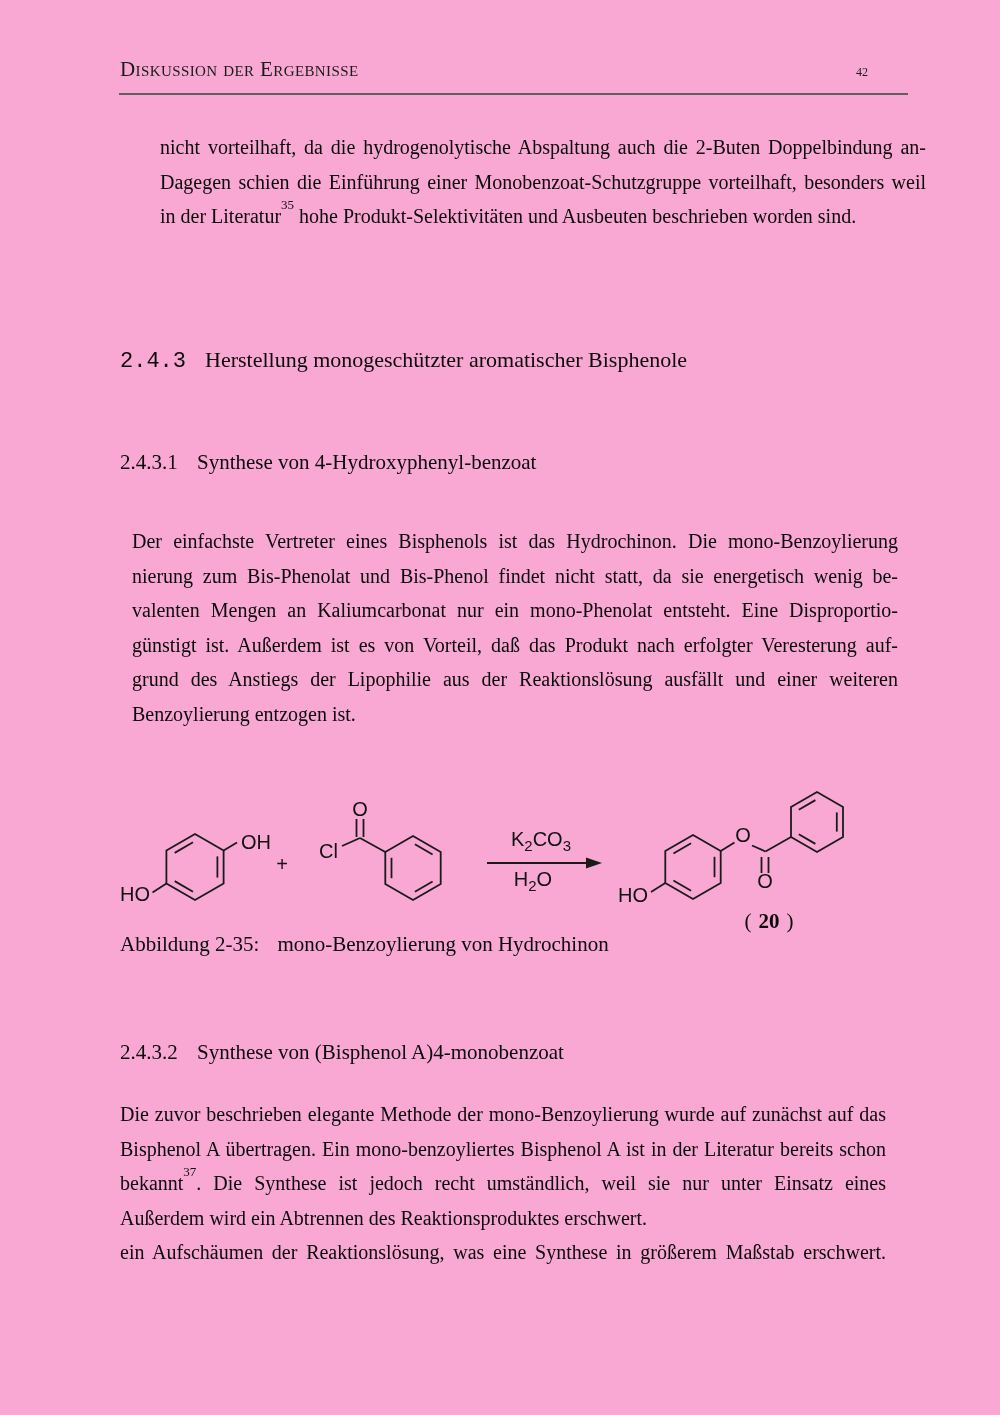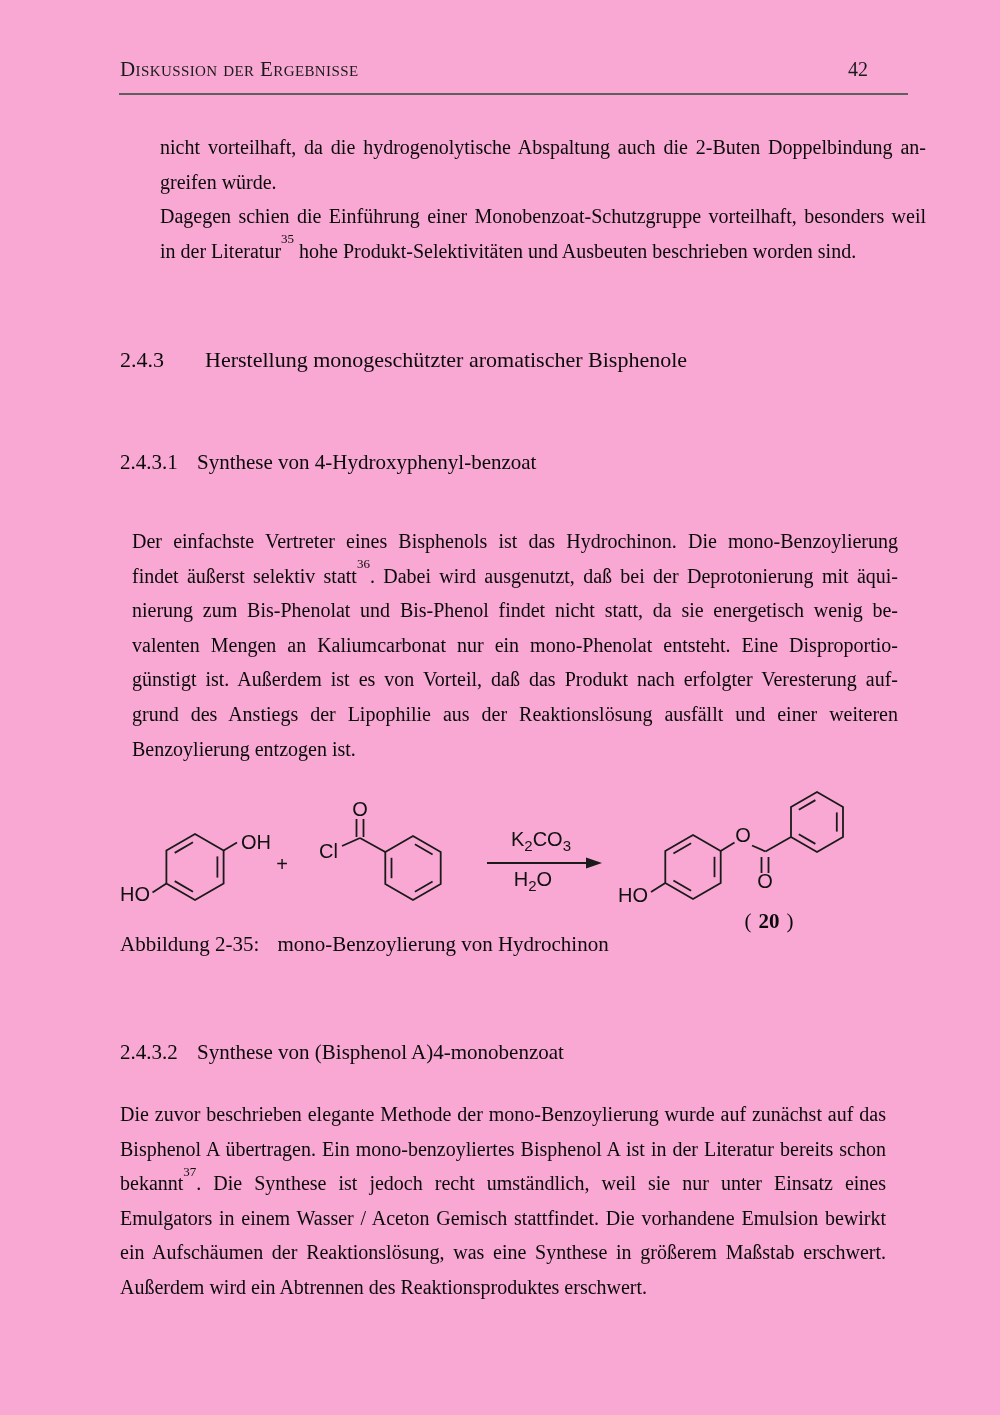--- a/index.html
+++ b/index.html
@@ -3,66 +3,64 @@
 <meta charset="utf-8">
 <style>
   html,body{margin:0;padding:0;background:#e8e8e8;}
   .page{
     position:relative;width:1000px;height:1415px;background:#f9a8d4;
     color:#000;font-family:"Liberation Serif",serif;overflow:hidden;
     margin:0 auto;
   }
   .hdr{position:absolute;left:120px;top:57px;width:748px;display:flex;justify-content:space-between;align-items:baseline;}
   .hdr-title{font-variant:small-caps;font-size:21px;letter-spacing:0.4px;color:#1a1a1a;}
-  .hdr-num{font-size:20px;color:#1a1a1a;}
+  .hdr-num{font-size:12px;color:#1a1a1a;}
   .rule{position:absolute;left:119px;top:93px;width:789px;height:2px;background:#5f5f5f;}
   .para{position:absolute;left:120px;width:766px;font-size:20px;line-height:34.6px;color:#0a0a0a;}
   .para .ln{min-height:34.6px;}
   .jl{text-align:justify;text-align-last:justify;}
   sup.fn{font-size:13px;line-height:0;position:relative;top:-7px;}
   .h-sec{position:absolute;left:120px;color:#0a0a0a;white-space:nowrap;}
   .h-lg{font-size:22px;}
   .h-md{font-size:21px;}
-  .h-lg .num{display:inline-block;width:85px;}
+  .h-lg .num{display:inline-block;width:85px;font-family:Liberation Mono, monospace;}
   .h-md .num{display:inline-block;width:77px;}
   .caption{position:absolute;left:120px;top:929px;font-size:21px;line-height:30px;color:#0a0a0a;white-space:nowrap;}
   .caption .lbl{padding-right:18px;margin-top:40px;}
   .scheme{position:absolute;left:100px;top:768px;}
   .scheme text{font-family:"Liberation Sans",sans-serif;font-size:20px;fill:#111;}
   .scheme .serifTxt{font-family:"Liberation Serif",serif;font-size:21px;fill:#0a0a0a;}
 </style>
 </head>
 <body>
 
 <div class="page">
 
   <div class="hdr">
     <span class="hdr-title">Diskussion der Ergebnisse</span>
     <span class="hdr-num">42</span>
   </div>
   <div class="rule"></div>
 
   <div class="para" style="top:130px;margin-left:40px;">
     <div class="ln jl">nicht vorteilhaft, da die hydrogenolytische Abspaltung auch die 2-Buten Doppelbindung an-</div>
-    <div class="ln">greifen würde.</div>
     <div class="ln jl">Dagegen schien die Einführung einer Monobenzoat-Schutzgruppe vorteilhaft, besonders weil</div>
     <div class="ln"><span>in der Literatur</span><sup class="fn">35</sup><span> hohe Produkt-Selektivitäten und Ausbeuten beschrieben worden sind.</span></div>
   </div>
 
   <div class="h-sec h-lg" style="top:347px;">
     <span class="num">2.4.3</span><span>Herstellung monogeschützter aromatischer Bisphenole</span>
   </div>
 
   <div class="h-sec h-md" style="top:450px;">
     <span class="num">2.4.3.1</span><span>Synthese von 4-Hydroxyphenyl-benzoat</span>
   </div>
 
   <div class="para" style="top:524px;margin-left:12px;">
     <div class="ln jl">Der einfachste Vertreter eines Bisphenols ist das Hydrochinon. Die mono-Benzoylierung</div>
-    <div class="ln jl"><span>findet äußerst selektiv statt</span><sup class="fn">36</sup><span>. Dabei wird ausgenutzt, daß bei der Deprotonierung mit äqui-</span></div>
     <div class="ln jl">nierung zum Bis-Phenolat und Bis-Phenol findet nicht statt, da sie energetisch wenig be-</div>
     <div class="ln jl">valenten Mengen an Kaliumcarbonat nur ein mono-Phenolat entsteht. Eine Disproportio-</div>
     <div class="ln jl">günstigt ist. Außerdem ist es von Vorteil, daß das Produkt nach erfolgter Veresterung auf-</div>
     <div class="ln jl">grund des Anstiegs der Lipophilie aus der Reaktionslösung ausfällt und einer weiteren</div>
     <div class="ln">Benzoylierung entzogen ist.</div>
   </div>
 
   <svg class="scheme" width="800" height="170" viewBox="0 0 800 170">
     <g id="rings" stroke="#1a1a1a" stroke-width="1.8" fill="none">
         <polygon points="123.6,82.5 95.0,66.0 66.4,82.5 66.4,115.5 95.0,132.0 123.6,115.5"></polygon>
@@ -123,18 +121,17 @@
   </div>
 
   <div class="h-sec h-md" style="top:1040px;">
     <span class="num">2.4.3.2</span><span>Synthese von (Bisphenol A)4-monobenzoat</span>
   </div>
 
   <div class="para" style="top:1097px;">
     <div class="ln jl">Die zuvor beschrieben elegante Methode der mono-Benzoylierung wurde auf zunächst auf das</div>
     <div class="ln jl">Bisphenol A übertragen. Ein mono-benzoyliertes Bisphenol A ist in der Literatur bereits schon</div>
     <div class="ln jl"><span>bekannt</span><sup class="fn">37</sup><span>. Die Synthese ist jedoch recht umständlich, weil sie nur unter Einsatz eines</span></div>
-    <div class="ln jl">Emulgators in einem Wasser / Aceton Gemisch stattfindet. Die vorhandene Emulsion bewirkt</div>
+    <div class="ln">Außerdem wird ein Abtrennen des Reaktionsproduktes erschwert.</div>
     <div class="ln jl">ein Aufschäumen der Reaktionslösung, was eine Synthese in größerem Maßstab erschwert.</div>
-    <div class="ln">Außerdem wird ein Abtrennen des Reaktionsproduktes erschwert.</div>
   </div>
 
 </div>
 
 </body></html>

